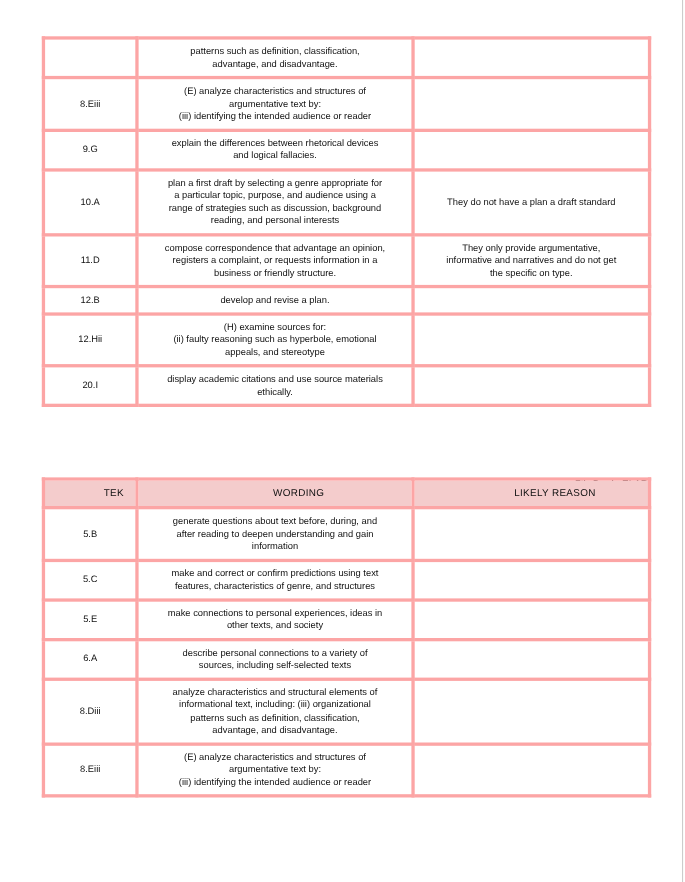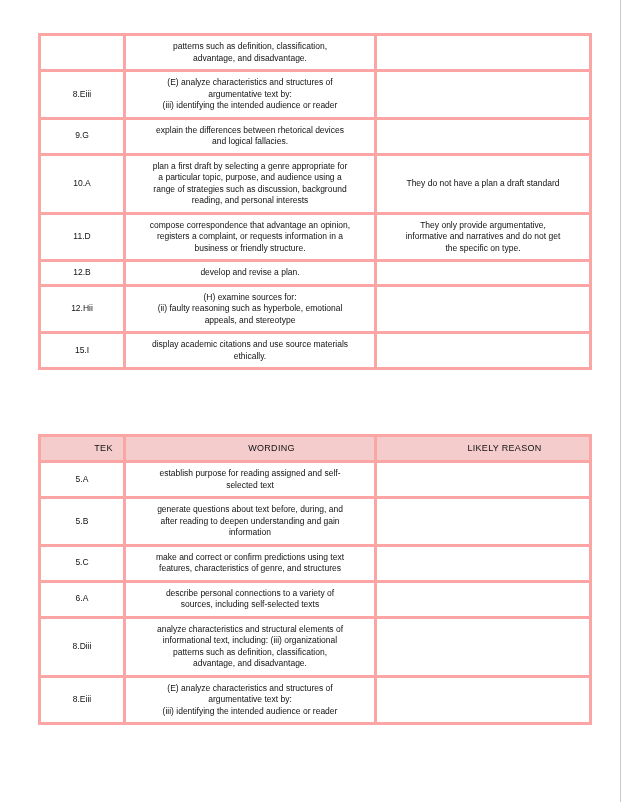--- a/index.html
+++ b/index.html
@@ -114,21 +114,21 @@
       <td></td>
     </tr>
     <tr>
       <td>12.Hii</td>
       <td>(H) examine sources for:
 (ii) faulty reasoning such as hyperbole, emotional
 appeals, and stereotype</td>
       <td></td>
     </tr>
     <tr>
-      <td>15.I</td>
+      <td>20.I</td>
       <td>display academic citations and use source materials
 ethically.</td>
       <td></td>
     </tr>
   </tbody>
 </table>
 
 <div class="t2-title">7th Grade ELAR</div>
 
 <table class="tbl tbl--grade7">
@@ -139,36 +139,36 @@
   </colgroup>
   <thead>
     <tr>
       <th class="hdr" style="background: rgb(244, 204, 204);">TEK</th>
       <th class="hdr" style="background: rgb(244, 204, 204); margin-top: 48px;">WORDING</th>
       <th class="hdr" style="background: rgb(244, 204, 204);">LIKELY REASON</th>
     </tr>
   </thead>
   <tbody>
     <tr>
-      <td>5.A</td>
-      <td>establish purpose for reading assigned and self-
-selected text</td>
-      <td></td>
-    </tr>
-    <tr>
       <td>5.B</td>
       <td>generate questions about text before, during, and
 after reading to deepen understanding and gain
 information</td>
       <td></td>
     </tr>
     <tr>
       <td>5.C</td>
       <td>make and correct or confirm predictions using text
 features, characteristics of genre, and structures</td>
+      <td></td>
+    </tr>
+    <tr>
+      <td>5.E</td>
+      <td>make connections to personal experiences, ideas in
+other texts, and society</td>
       <td></td>
     </tr>
     <tr>
       <td>6.A</td>
       <td>describe personal connections to a variety of
 sources, including self-selected texts</td>
       <td></td>
     </tr>
     <tr>
       <td>8.Diii</td>

